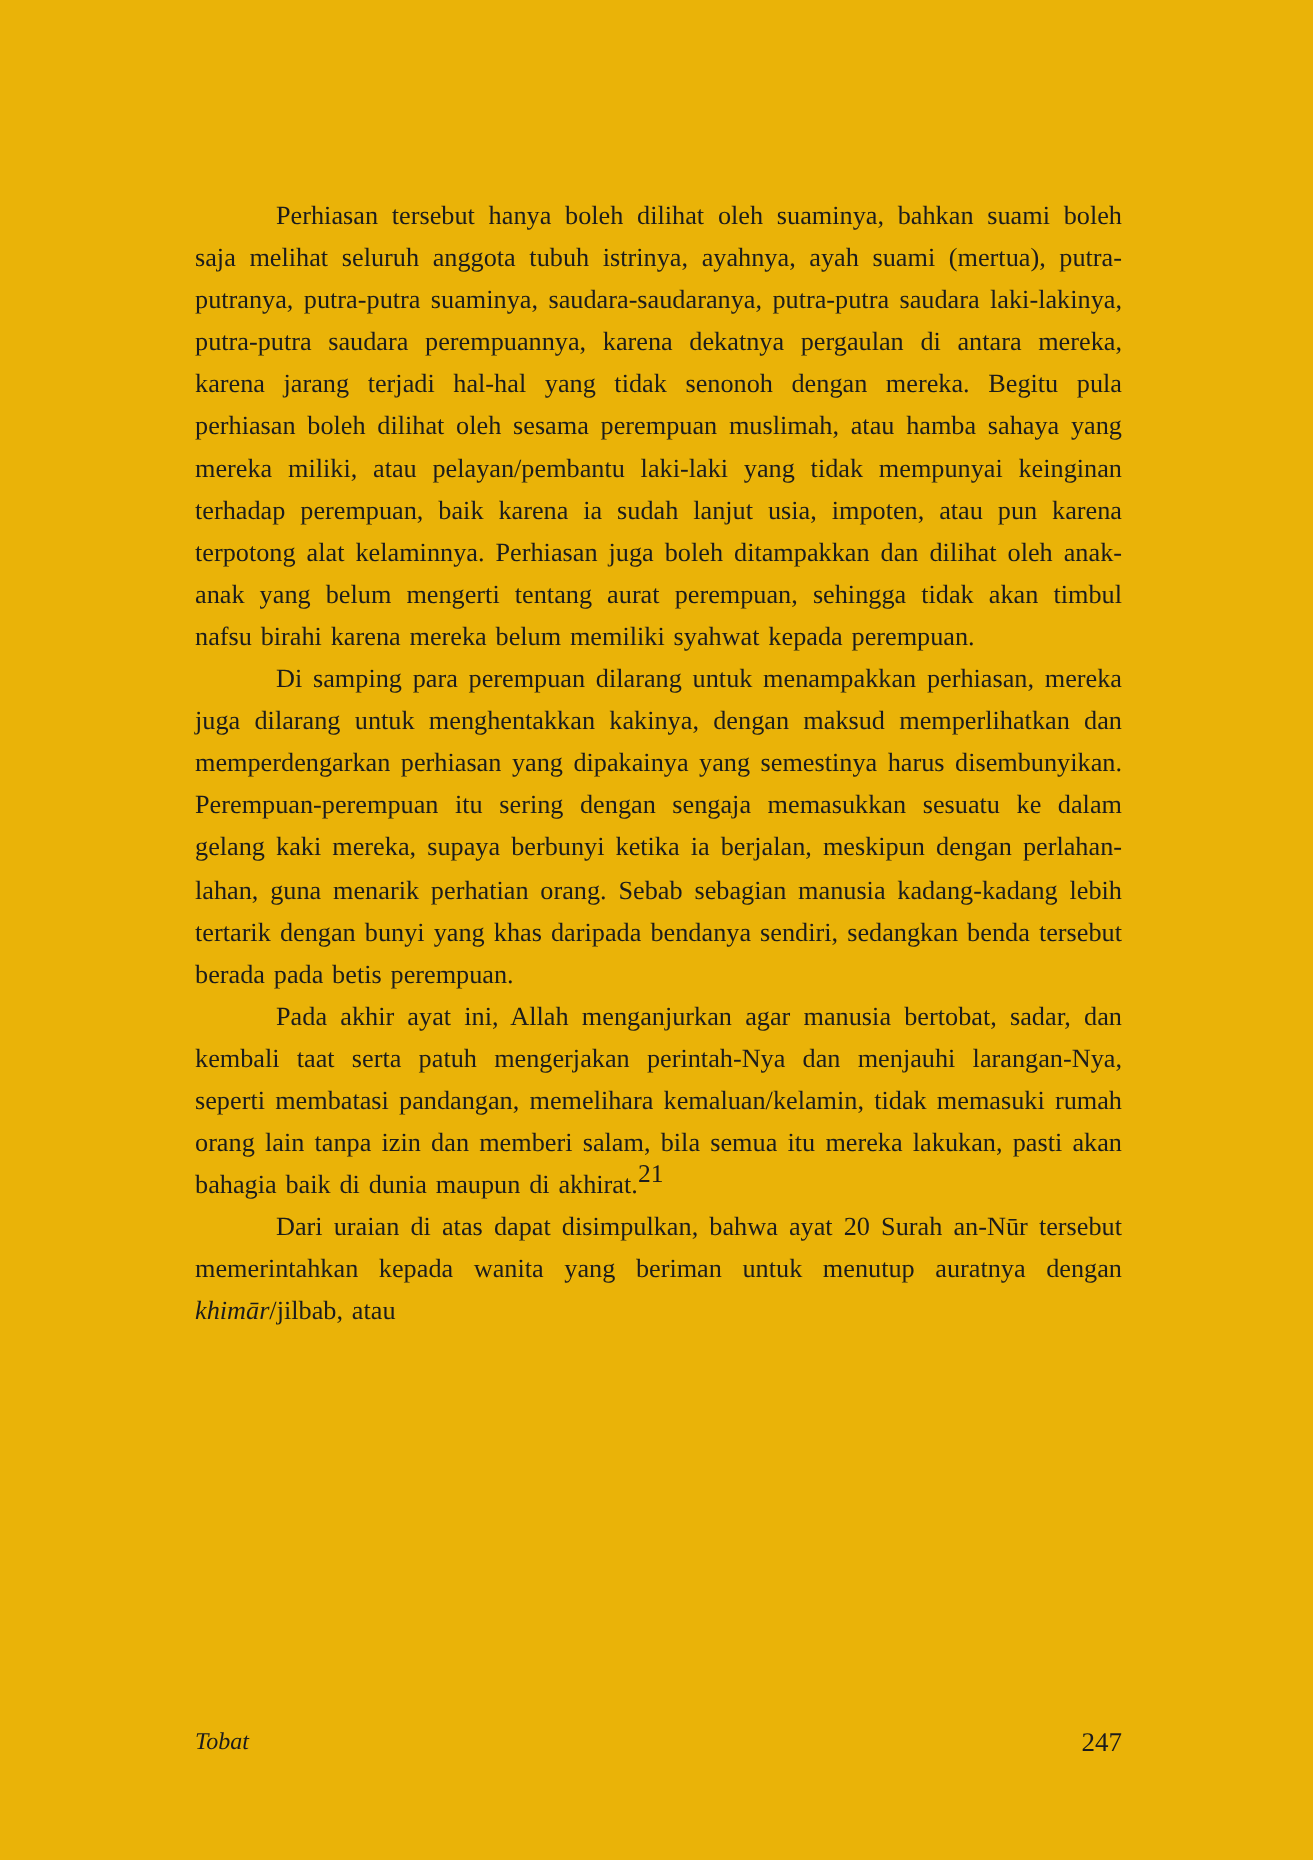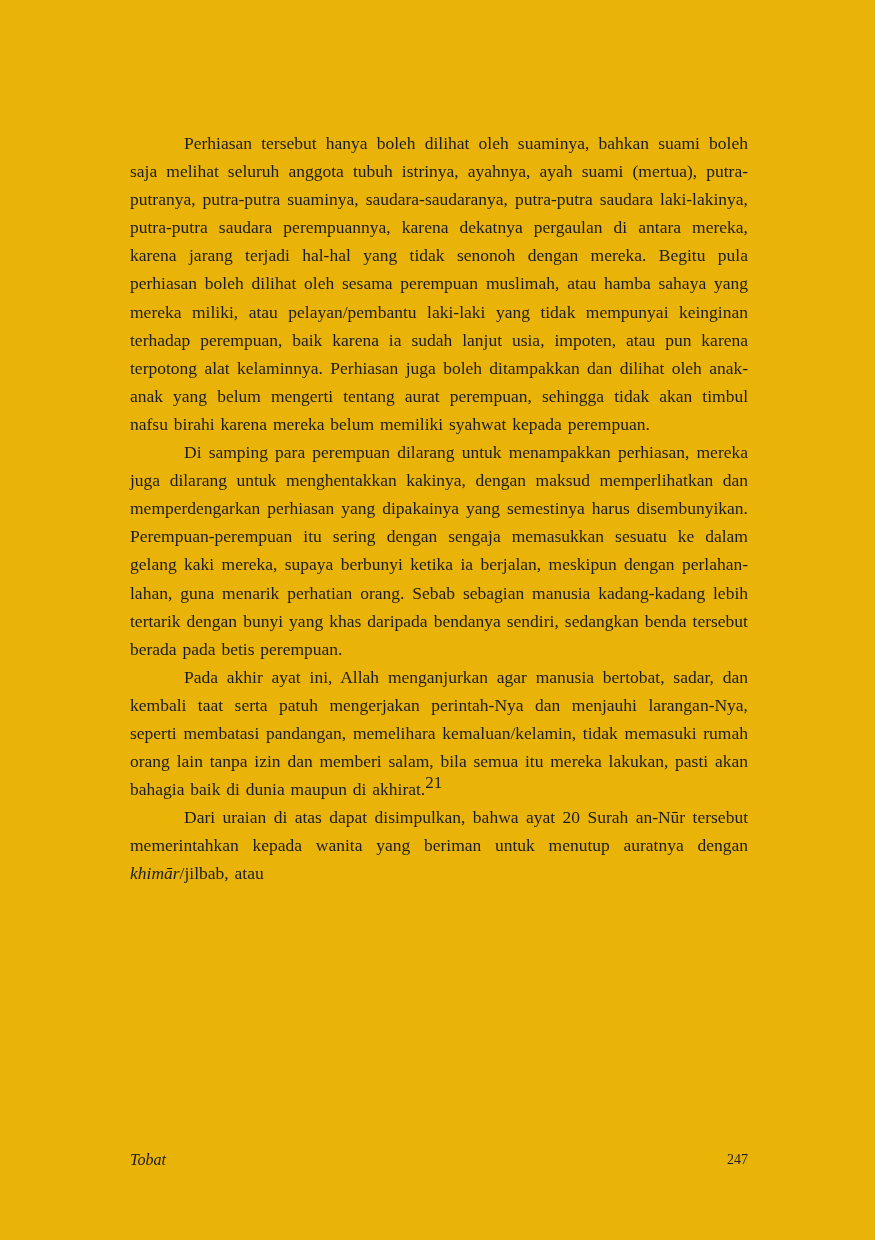--- a/index.html
+++ b/index.html
@@ -48,21 +48,21 @@
     top: 1151px;
     display: flex;
     justify-content: space-between;
     align-items: center;
   }
   .running-title {
     font-style: italic;
     font-size: 16px;
   }
   .page-number {
-    font-size: 14px;
+    font-size: 18px;
   }
 </style>
 </head>
 <body>
 
 <div class="page">
 
   <div class="text-block">
 
     <p>Perhiasan tersebut hanya boleh dilihat oleh suaminya, bahkan suami boleh saja melihat seluruh anggota tubuh istrinya, ayahnya, ayah suami (mertua), putra-putranya, putra-putra suaminya, saudara-saudaranya, putra-putra saudara laki-lakinya, putra-putra saudara perempuannya, karena dekatnya pergaulan di antara mereka, karena jarang terjadi hal-hal yang tidak senonoh dengan mereka. Begitu pula perhiasan boleh dilihat oleh sesama perempuan muslimah, atau hamba sahaya yang mereka miliki, atau pelayan/pembantu laki-laki yang tidak mempunyai keinginan terhadap perempuan, baik karena ia sudah lanjut usia, impoten, atau pun karena terpotong alat kelaminnya. Perhiasan juga boleh ditampakkan dan dilihat oleh anak-anak yang belum mengerti tentang aurat perempuan, sehingga tidak akan timbul nafsu birahi karena mereka belum memiliki syahwat kepada perempuan.</p>

